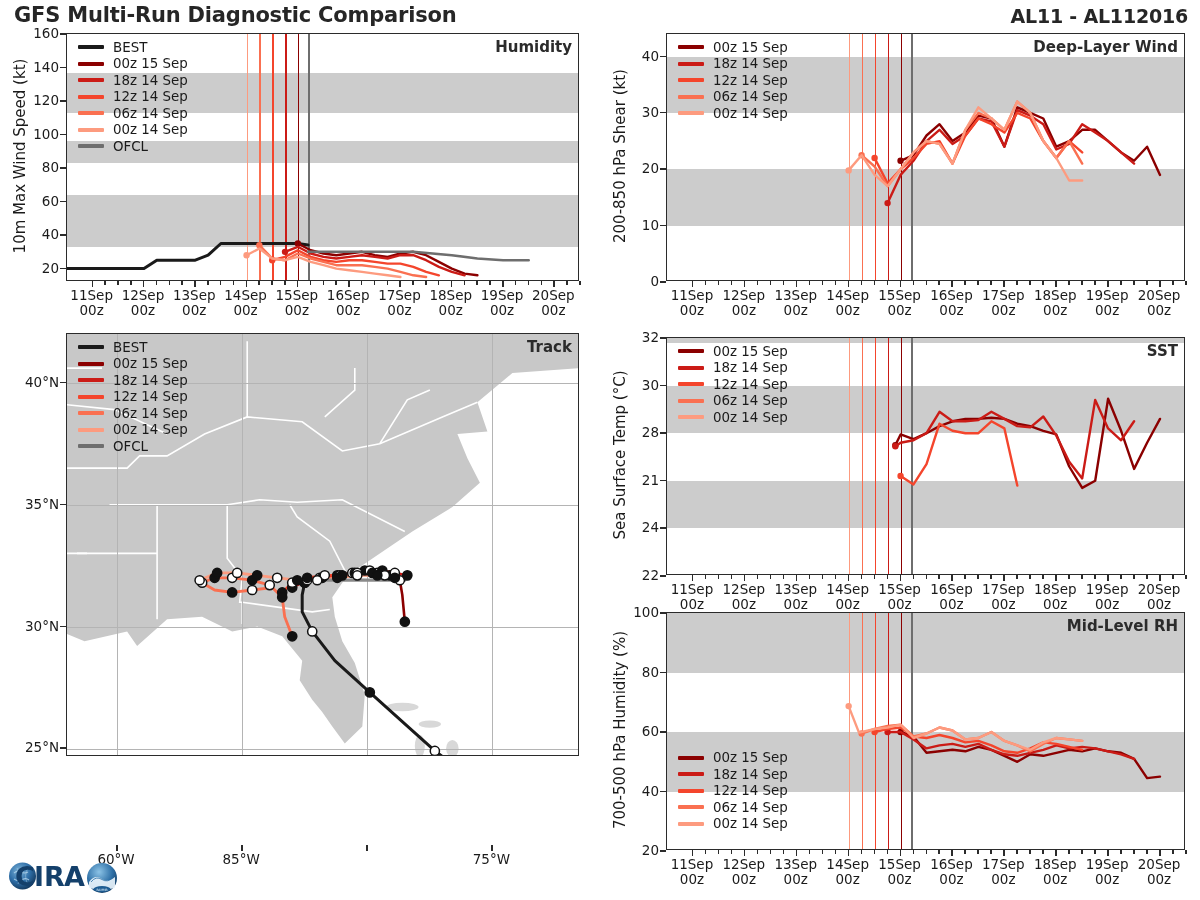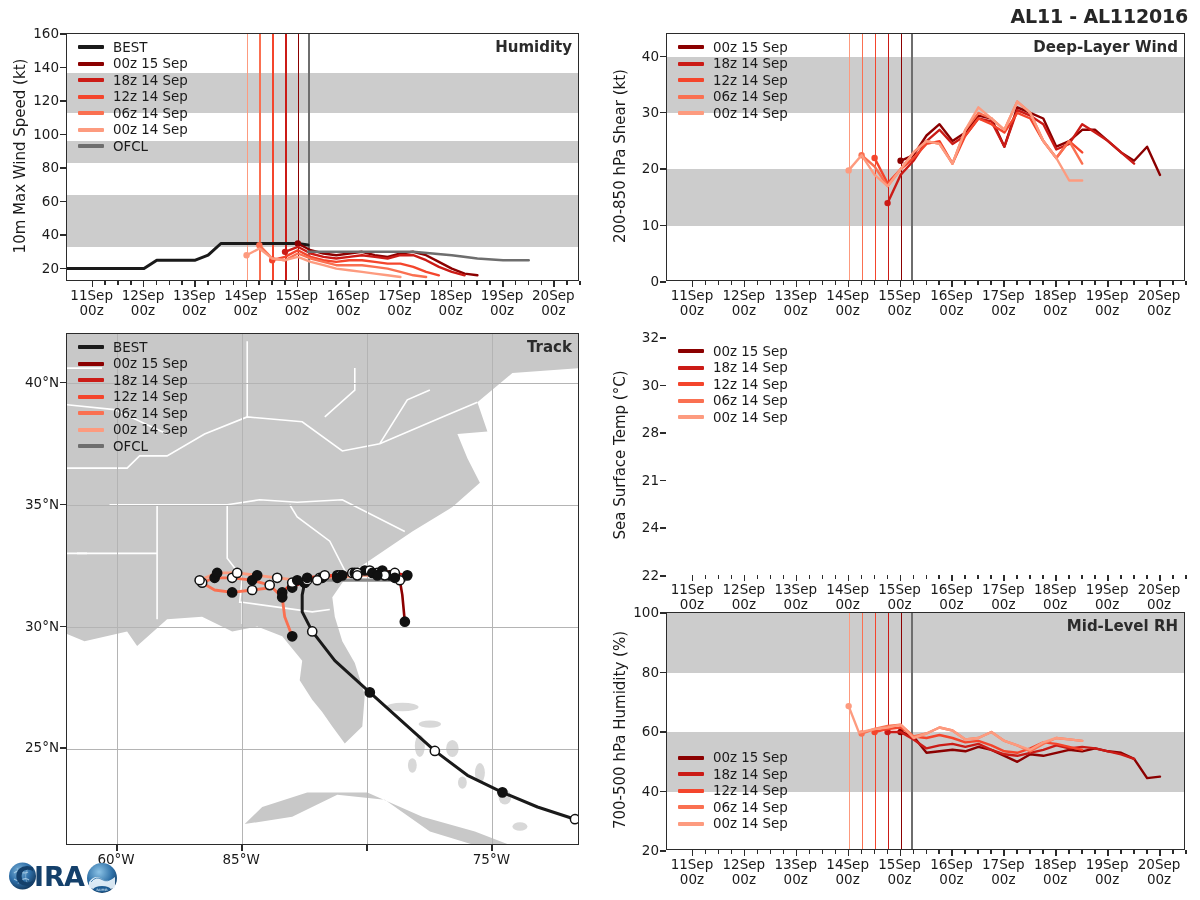--- a/index.html
+++ b/index.html
@@ -64,20 +64,21 @@
   .mapbg { position: absolute; inset: 0; background: #ffffff; }
   .grat { position: absolute; background: #b4b4b4; }
 
   
   #cira { position: absolute; left: 6px; top: 856px; width: 118px; height: 40px; }
 </style>
 </head>
 <body>
 <div id="root">
 
+<div class="hdr-title" id="title-left">GFS Multi-Run Diagnostic Comparison</div>
 <div class="hdr-title" id="title-right">AL11 - AL112016</div>
 
 <div class="panel" id="panel-intensity" style="left: 0px; top: 0px; width: 1200px; height: 900px; pointer-events: none;">
       <div class="plotbox" style="left: 66px; top: 33px; width: 513px; height: 248px;">
         <div class="band" style="top: 160.865px; height: 51.9459px;"></div>
         <div class="band" style="top: 107.243px; height: 21.7838px;"></div>
         <div class="band" style="top: 38.5405px; height: 40.2162px;"></div>
         <div class="vline" style="left: 179.55px; background: rgb(253, 155, 127);"></div>
         <div class="vline" style="left: 192.375px; background: rgb(250, 112, 81);"></div>
         <div class="vline" style="left: 205.2px; background: rgb(244, 69, 44);"></div>
@@ -221,21 +222,21 @@
           <div class="legend-swatch" style="background: rgb(253, 155, 127);"></div>
           <div class="legend-text">00z 14 Sep</div>
         </div>
         <div class="legend-row">
           <div class="legend-swatch" style="background: rgb(110, 110, 110);"></div>
           <div class="legend-text">OFCL</div>
         </div>
       </div>
     </div>
 <div class="panel" id="panel-track" style="left: 0px; top: 0px; width: 1200px; height: 900px; pointer-events: none;">
-      <div class="plotbox" style="left: 66px; top: 333px; width: 513px; height: 512px;">
+      <div class="plotbox" style="left: 66px; top: 333px; width: 513px; height: 423px;">
         <div class="mapbg"></div>
         <svg width="513" height="512" style="position: absolute; left: 0px; top: 0px;">
           <path d="M0.0 0.0 L513.0 0.0 L513.0 34.1 L445.4 39.0 L410.4 68.3 L420.4 97.5 L390.4 100.0 L400.4 124.3 L412.9 148.7 L385.4 173.1 L345.3 197.5 L312.8 219.4 L280.3 241.4 L265.3 263.3 L267.8 282.8 L275.3 307.2 L287.8 329.1 L297.8 360.8 L295.3 392.5 L277.8 409.6 L265.3 392.5 L255.2 377.9 L245.2 365.7 L232.7 346.2 L235.2 326.7 L215.2 302.3 L190.2 292.6 L165.2 297.4 L135.1 282.8 L100.1 285.3 L70.1 312.1 L60.1 297.4 L17.5 307.2 L0.0 299.9 Z" fill="#c8c8c8"></path>
           <path d="M177.7 490.1 L225.2 482.7 L270.3 460.8 L317.8 465.7 L362.9 497.4 L410.4 512.0 L445.4 512.0 L407.9 497.4 L355.3 482.7 L300.3 458.4 L240.2 458.4 L195.2 473.0 Z" fill="#c8c8c8"></path>
           <ellipse cx="335.3268292682928" cy="373.02857142857147" rx="16.26585365853657" ry="4.266666666666708" fill="#d8d8d8"></ellipse>
           <ellipse cx="362.8536585365853" cy="390.0952380952381" rx="11.260975609756173" ry="3.657142857142844" fill="#d8d8d8"></ellipse>
           <ellipse cx="352.84390243902425" cy="412.0380952380952" rx="5.00487804878054" ry="10.97142857142856" fill="#d8d8d8"></ellipse>
           <ellipse cx="385.3756097560977" cy="414.4761904761905" rx="6.256097560975604" ry="8.533333333333331" fill="#d8d8d8"></ellipse>
           <ellipse cx="412.9024390243903" cy="438.8571428571429" rx="5.00487804878054" ry="9.752380952380975" fill="#d8d8d8"></ellipse>
           <ellipse cx="437.9268292682927" cy="463.23809523809524" rx="6.256097560975604" ry="7.314285714285745" fill="#d8d8d8"></ellipse>
@@ -513,20 +514,40 @@
           <div class="legend-swatch" style="background: rgb(250, 112, 81);"></div>
           <div class="legend-text">06z 14 Sep</div>
         </div>
         <div class="legend-row">
           <div class="legend-swatch" style="background: rgb(253, 155, 127);"></div>
           <div class="legend-text">00z 14 Sep</div>
         </div>
       </div>
     </div>
 <div class="panel" id="panel-sst" style="left: 0px; top: 0px; width: 1200px; height: 900px; pointer-events: none;">
+      <div class="plotbox" style="left: 666px; top: 337px; width: 519px; height: 238px;">
+        <div class="band" style="top: 142.8px; height: 47.6px;"></div>
+        <div class="band" style="top: 47.6px; height: 47.6px;"></div>
+        <div class="band" style="top: 0px; height: 4.76px;"></div>
+        <div class="vline" style="left: 181.65px; background: rgb(253, 155, 127);"></div>
+        <div class="vline" style="left: 194.625px; background: rgb(250, 112, 81);"></div>
+        <div class="vline" style="left: 207.6px; background: rgb(244, 69, 44);"></div>
+        <div class="vline" style="left: 220.575px; background: rgb(203, 27, 22);"></div>
+        <div class="vline" style="left: 233.55px; background: rgb(139, 0, 0);"></div>
+        <div class="vline" style="left: 243.93px; background: rgb(110, 110, 110);"></div>
+        <svg class="series" width="519" height="238">
+          <path d="M228.4 107.1 L233.6 96.4 L246.5 101.2 L259.5 95.2 L272.5 88.1 L285.5 83.3 L298.4 80.9 L311.4 80.9 L324.4 79.7 L337.4 80.9 L350.3 85.7 L363.3 88.1 L376.3 92.8 L389.3 96.4 L402.2 128.5 L415.2 149.9 L428.2 142.8 L441.1 60.7 L454.1 92.8 L467.1 130.9 L480.1 104.7 L493.0 80.9" fill="none" stroke="#8b0000" stroke-width="2.4" stroke-linejoin="round" stroke-linecap="round"></path>
+          <circle cx="228.36000000000004" cy="107.1" r="3.2" fill="#8b0000"></circle>
+          <path d="M228.4 108.3 L233.6 104.7 L246.5 102.3 L259.5 95.2 L272.5 73.8 L285.5 83.3 L298.4 83.3 L311.4 82.1 L324.4 73.8 L337.4 80.9 L350.3 88.1 L363.3 89.3 L376.3 78.5 L389.3 97.6 L402.2 123.8 L415.2 140.4 L428.2 61.9 L441.1 90.4 L454.1 102.3 L467.1 83.3" fill="none" stroke="#cb1b16" stroke-width="2.4" stroke-linejoin="round" stroke-linecap="round"></path>
+          <circle cx="228.36000000000004" cy="108.29000000000002" r="3.2" fill="#cb1b16"></circle>
+          <path d="M233.6 138.0 L246.5 146.4 L259.5 126.1 L272.5 85.7 L285.5 92.8 L298.4 95.2 L311.4 95.2 L324.4 83.3 L337.4 90.4 L350.3 147.6" fill="none" stroke="#f4452c" stroke-width="2.4" stroke-linejoin="round" stroke-linecap="round"></path>
+          <circle cx="233.55" cy="138.04000000000002" r="3.2" fill="#f4452c"></circle>
+        </svg>
+        <div class="panel-label">SST</div>
+      </div>
       <div class="ytick" style="top: 575px; right: 541px;">22</div>
       <div class="ytickmark" style="top: 575px; left: 660px; width: 6px;"></div>
       <div class="ytick" style="top: 527.4px; right: 541px;">24</div>
       <div class="ytickmark" style="top: 527.4px; left: 660px; width: 6px;"></div>
       <div class="ytick" style="top: 479.8px; right: 541px;">21</div>
       <div class="ytickmark" style="top: 479.8px; left: 660px; width: 6px;"></div>
       <div class="ytick" style="top: 432.2px; right: 541px;">28</div>
       <div class="ytickmark" style="top: 432.2px; left: 660px; width: 6px;"></div>
       <div class="ytick" style="top: 384.6px; right: 541px;">30</div>
       <div class="ytickmark" style="top: 384.6px; left: 660px; width: 6px;"></div>

